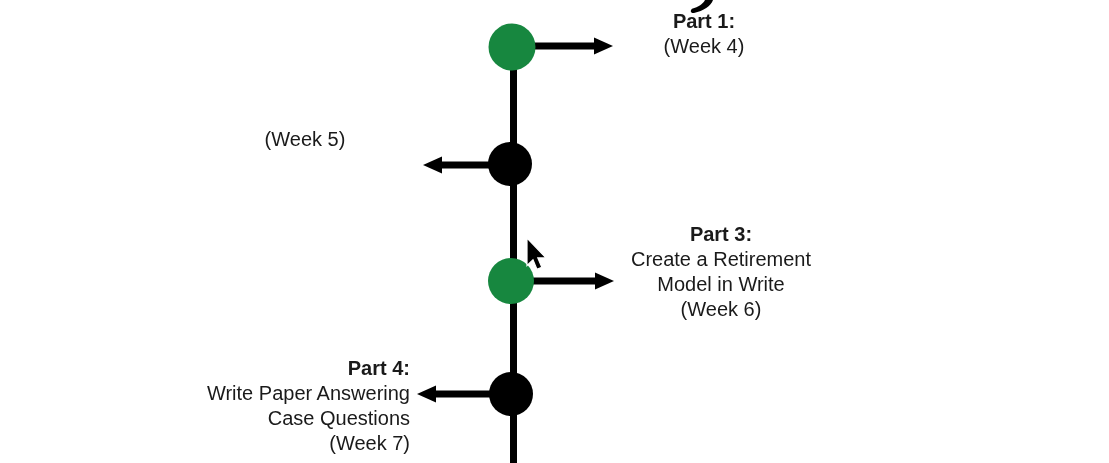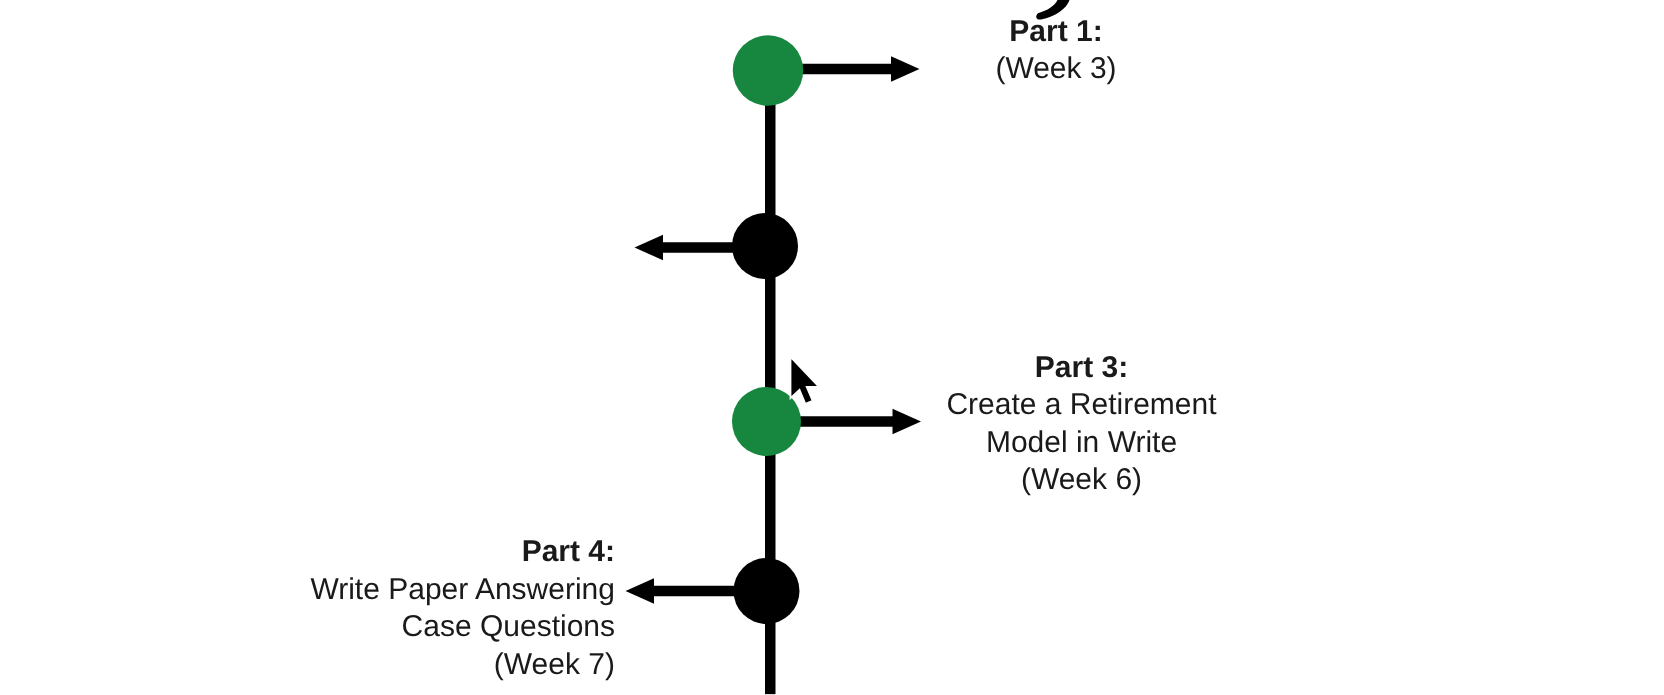--- a/index.html
+++ b/index.html
@@ -18,21 +18,21 @@
     text-align:center;
     font-size:20px;
     line-height:25px;
     color:#1a1a1a;
   }
   .m-part{font-weight:bold;}
   .m-title{white-space:pre-line;}
   .m-week{}
   #lb1{left:599px;top:9px;width:210px;}
   #lb2{left:195px;top:127px;}
-  #lb3{left:611px;top:233px;text-align:center;}
+  #lb3{left:611px;top:222px;text-align:center;}
   #lb4{left:190px;top:356px;text-align:right;}
 </style>
 </head>
 <body>
 
 <div class="canvas">
 
   <svg class="overlay-svg" viewBox="0 0 1109 463" xmlns="http://www.w3.org/2000/svg">
 
     <rect x="510" y="47" width="7" height="416" fill="#000000"></rect>
@@ -62,24 +62,25 @@
     <circle cx="511" cy="281" r="23" fill="#17873F"></circle>
     <circle cx="511" cy="394" r="22" fill="#000000"></circle>
 
     <path d="M705 0 L713 0 C 711 6 703.5 11 694 13 C 690.8 13.6 689.8 10.8 692 8.8 C 698.5 7 703 4 705 0 Z" fill="#000000"></path>
 
     <path d="M527 238 L527 265.5 L533 259.8 L536.9 269.3 L541.8 267.2 L537.8 257.9 L546 257.9 Z" fill="#000000" stroke="#ffffff" stroke-width="1.2"></path>
   </svg>
 
   <div class="label-block" id="lb1">
     <div class="m-part">Part 1:</div>
-    <div class="m-week">(Week 3)</div>
+    <div class="m-week">(Week 4)</div>
   </div>
 
   <div class="label-block" id="lb2">
+    <div class="m-week">(Week 5)</div>
   </div>
 
   <div class="label-block" id="lb3">
     <div class="m-part">Part 3:</div>
     <div class="m-title">Create a Retirement
 Model in Write</div>
     <div class="m-week">(Week 6)</div>
   </div>
 
   <div class="label-block" id="lb4">

